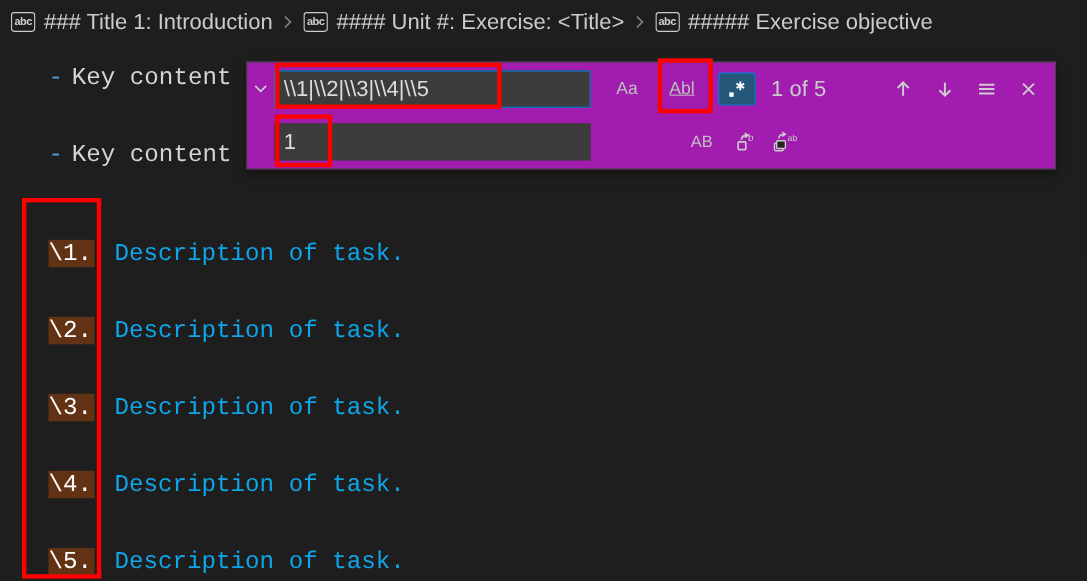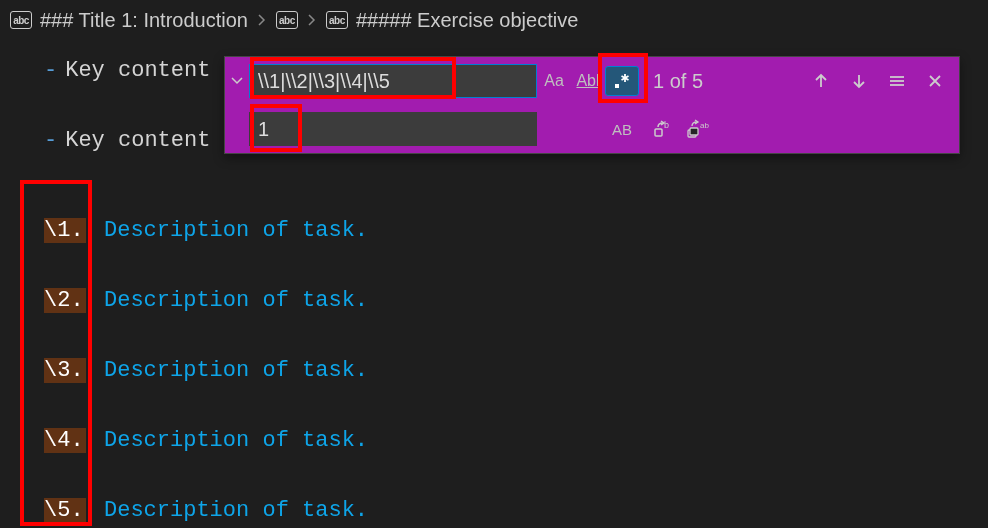--- a/index.html
+++ b/index.html
@@ -13,41 +13,42 @@
   .num{display:inline-block;width:42px;text-align:left;color:#d4d4d4;}
   .num.hl{background:#613214;color:#fff;}
   .desc{color:#0ea5e9;margin-left:18px;}
   .spacer{height:34px;}
   .spacerlg{height:54px;}
   .find-widget{position:absolute;top:56px;left:224px;width:736px;background:#a21caf;border:1px solid #454545;box-shadow:0 4px 10px rgba(0,0,0,.4);font-family:"Segoe UI",Arial,sans-serif;font-size:20px;color:#cccccc;}
   .fw-row{display:flex;align-items:center;height:48px;}
   .fw-toggle{width:24px;display:flex;align-items:center;justify-content:center;color:#ccc;cursor:pointer;}
   .fw-input{flex:0 0 288px;height:34px;background:#3c3c3c;border:1px solid #007fd4;color:#ddd;padding:0 8px;font-family:"Segoe UI",Arial,sans-serif;font-size:20px;}
   .fw-input.replace{border:1px solid transparent;}
-  .fw-opt{width:34px;height:30px;display:flex;align-items:center;justify-content:center;margin-left:0;color:#bfbfbf;border-radius:3px;cursor:pointer;font-size:16px;}
+  .fw-opt{width:34px;height:30px;display:flex;align-items:center;justify-content:center;margin-left:16px;color:#bfbfbf;border-radius:3px;cursor:pointer;font-size:16px;}
   .fw-opt.active{background:#245779;border:1px solid #007fd4;color:#fff;}
   .fw-status{margin-left:14px;color:#ccc;flex:1;}
   .fw-actions{display:flex;gap:14px;padding-right:12px;color:#ccc;}
   .fw-actions span{cursor:pointer;display:inline-flex;align-items:center;justify-content:center;width:24px;}
   .fw-rep-actions{display:flex;gap:14px;margin-left:14px;color:#ccc;}
   .redbox{position:absolute;border:4px solid #ff0000;pointer-events:none;}
   svg{display:block;}
 </style>
 </head>
 <body>
 
 <div class="breadcrumbs">
   <span class="bc-icon">abc</span>
   <span>### Title 1: Introduction</span>
   <span class="bc-sep">
     <svg width="12" height="12" viewBox="0 0 12 12">
         <path d="M3 1 L8 6 L3 11" stroke="#888" stroke-width="1.5" fill="none"></path>
       </svg>
   </span>
   <span class="bc-icon">abc</span>
+  <span>#### Unit #: Exercise: &lt;Title&gt;</span>
   <span class="bc-sep">
     <svg width="12" height="12" viewBox="0 0 12 12">
         <path d="M3 1 L8 6 L3 11" stroke="#888" stroke-width="1.5" fill="none"></path>
       </svg>
   </span>
   <span class="bc-icon">abc</span>
   <span>##### Exercise objective</span>
 </div>
 
 <div class="editor">

